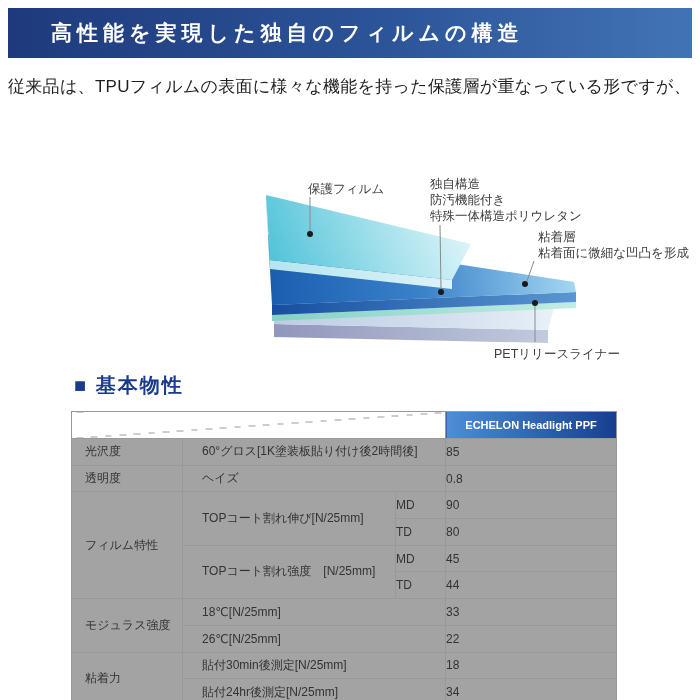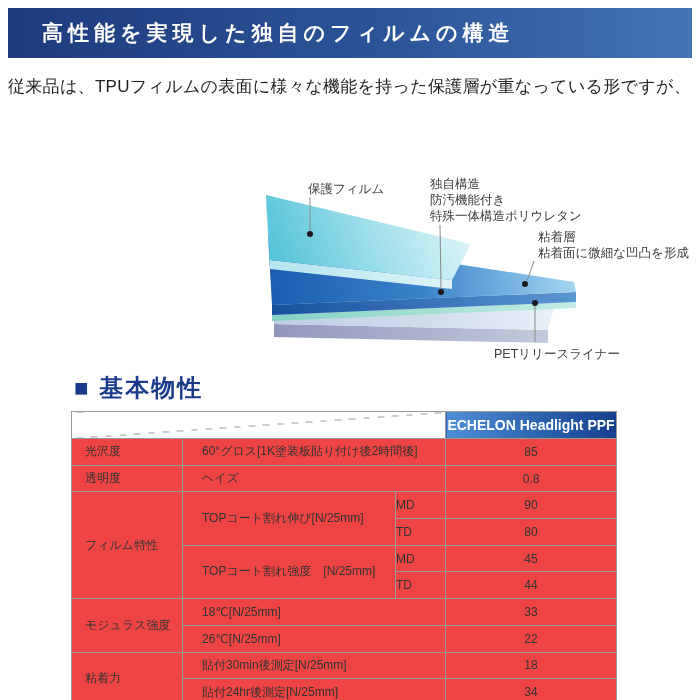--- a/index.html
+++ b/index.html
@@ -4,62 +4,62 @@
 <style>
   html,body{margin:0;padding:0;}
   body{
     width:700px;height:700px;background:#ffffff;position:relative;overflow:hidden;
     font-family:"Liberation Sans","DejaVu Sans",sans-serif;
   }
   
   .banner{
     position:absolute;left:8px;top:8px;width:684px;height:50px;box-sizing:border-box;
     background:linear-gradient(to right,#1e3a7c 0%,#2c5498 55%,#4274b5 100%);
-    display:flex;align-items:center;padding-left:34px;
+    display:flex;align-items:center;padding-left:43px;
   }
   .banner-title{
     color:#ffffff;font-family:"Liberation Serif","DejaVu Serif",serif;
     font-size:21px;font-weight:600;letter-spacing:5px;white-space:nowrap;
   }
   
   .intro{
     position:absolute;left:8px;top:72px;width:688px;
     font-size:17px;line-height:29px;color:#1f1f1f;letter-spacing:0.3px;
   }
   
   .diagram{position:absolute;left:0;top:170px;width:700px;height:205px;}
   .dg-label{font-size:12.5px;fill:#3c3c3c;}
   .dg-line{stroke:#8a8a8a;stroke-width:1;fill:none;}
   .dg-dot{fill:#1a1a1a;}
   
   .section-title{
     position:absolute;left:74px;top:372px;
-    font-size:24px;font-weight:bold;color:#1a3a8c;letter-spacing:2px;
+    font-size:20px;font-weight:bold;color:#1a3a8c;letter-spacing:2px;
   }
   
   .spec-table{
     position:absolute;left:71px;top:411px;width:545px;
     border-collapse:collapse;table-layout:fixed;background:#ffffff;
   }
   .spec-table td{
     border:1px solid #999999;font-size:12px;color:#333333;
-    height:25.7px;padding:0;vertical-align:middle;background:#ef4444;
+    height:25.7px;padding:0;vertical-align:middle;background:#a3a3a3;
     overflow:hidden;white-space:nowrap;
   }
   .spec-table td.cat{padding-left:13px;text-align:left;}
   .spec-table td.prop{padding-left:19px;text-align:left;}
   .spec-table td.sub{}
-  .spec-table td.val{text-align:center;}
+  .spec-table td.val{}
   .spec-table td.diag-cell{
     height:26px;
     background:linear-gradient(to bottom right,
       #ffffff 49.55%,#9a9a9a 49.55%,#9a9a9a 50.45%,#ffffff 50.45%);
   }
   .spec-table td.prod-cell{
-    height:26px;text-align:center;color:#ffffff;font-weight:bold;font-size:14px;
+    height:26px;text-align:center;color:#ffffff;font-weight:bold;font-size:11px;
     background:linear-gradient(to right,#4e8ed6 0%,#2d63ae 55%,#163f8e 100%);
   }
 </style>
 </head>
 <body>
 
 <div class="banner">
   <span class="banner-title">高性能を実現した独自のフィルムの構造</span>
 </div>
 

